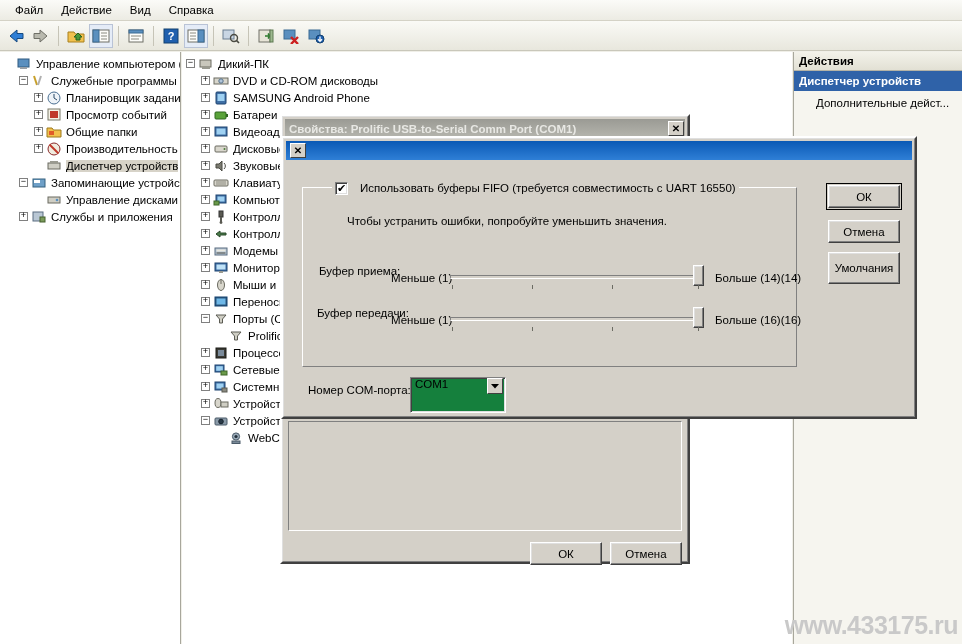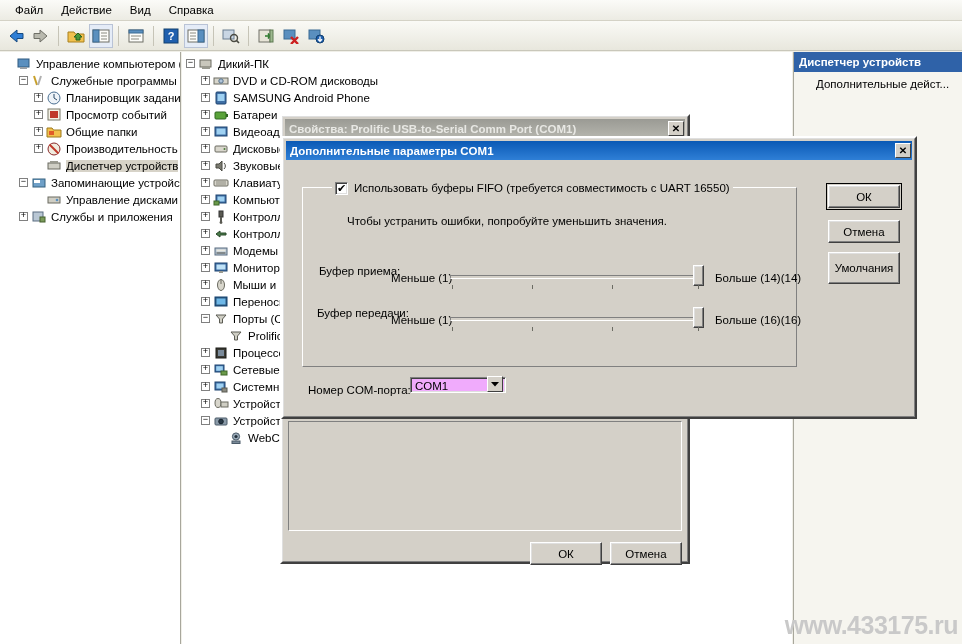--- a/index.html
+++ b/index.html
@@ -139,25 +139,25 @@
   }
   .slider-thumb {
     position:absolute; width:11px; height:21px; background:#d4d0c8;
     border-top:1px solid #ffffff; border-left:1px solid #ffffff;
     border-right:1px solid #404040; border-bottom:1px solid #404040;
     box-shadow: inset -1px -1px 0 #808080, inset 1px 1px 0 #dfdfdf;
   }
   .slider-tick { position:absolute; width:1px; height:4px; background:#6b6b63; }
 
   .combo {
-    position:absolute; background:#f0abfc; height:16px;
+    position:absolute; background:#15803d; height:36px;
     border-top:1px solid #808080; border-left:1px solid #808080;
     border-right:1px solid #ffffff; border-bottom:1px solid #ffffff;
     box-shadow: inset 1px 1px 0 #404040, inset -1px -1px 0 #dfdfdf;
-    display:flex; align-items:flex-end;
+    display:flex; align-items:flex-start;
   }
   .combo-text { flex:1; padding-left:4px; font-size:11.5px; }
   .combo-arrow {
     width:16px; height:16px; margin-right:2px; background:#d4d0c8;
     border-top:1px solid #ffffff; border-left:1px solid #ffffff;
     border-right:1px solid #404040; border-bottom:1px solid #404040;
     display:flex; align-items:center; justify-content:center;
   }
 
   .sunken {
@@ -609,20 +609,21 @@
                 <circle cx="8" cy="6.5" r="3.6" fill="#9aaab8" stroke="#4a5a68"></circle>
                 <circle cx="8" cy="6.5" r="1.6" fill="#22303c"></circle>
                 <rect x="4" y="11" width="8" height="2.5" fill="#7a8a98" stroke="#4a5a68"></rect>
               </svg></span>
             <span class="tlabel">WebCam</span>
           </div>
         </div>
     </div>
 
     <div class="pane-right">
+      <div class="act-header">Действия</div>
       <div class="act-title">Диспетчер устройств</div>
       <div class="act-item">Дополнительные дейст...</div>
     </div>
   </div>
 
   <div class="dlg" style="left:280px; top:114px; width:410px; height:450px;">
     <div class="dlg-inner">
       <div class="titlebar inactive">
         <div class="tb-title">Свойства: Prolific USB-to-Serial Comm Port (COM1)</div>
         <div class="close-btn">✕</div>
@@ -632,29 +633,28 @@
 
       <div class="btn" style="position:absolute; left:248px; top:426px; width:72px; height:23px;">ОК</div>
       <div class="btn" style="position:absolute; left:328px; top:426px; width:72px; height:23px;">Отмена</div>
     </div>
   </div>
 
   <div class="dlg" style="left:281px; top:136px; width:636px; height:283px;">
     <div class="dlg-inner" style="position:relative;">
 
       <div class="titlebar active">
-        <div class="tb-title">Дополнительные параметры COM1</div>
         <div class="close-btn">✕</div>
       </div>
 
       <div class="groupbox" style="left:18px; top:48px; width:495px; height:180px;"></div>
 
       <div style="position:absolute; left:48px; top:41px; display:flex; align-items:center; background:#d4d0c8; padding:0 3px; height:16px;">
         <div class="checkbox-sq">✔</div>
-        <span class="lbl" style="position:static; margin-left:6px;">Использовать буферы FIFO (требуется совместимость с UART 16550)</span>
+        <span class="lbl" style="position:static; margin-left:12px;">Использовать буферы FIFO (требуется совместимость с UART 16550)</span>
       </div>
 
       <div class="lbl" style="left:63px; top:76px;">Чтобы устранить ошибки, попробуйте уменьшить значения.</div>
 
       <div class="lbl" style="left:35px; top:126px; line-height:13px;">
         <span>Буфер приема:</span>
       </div>
       <div class="lbl" style="left:107px; top:133px;">Меньше (1)</div>
 
       <div>

